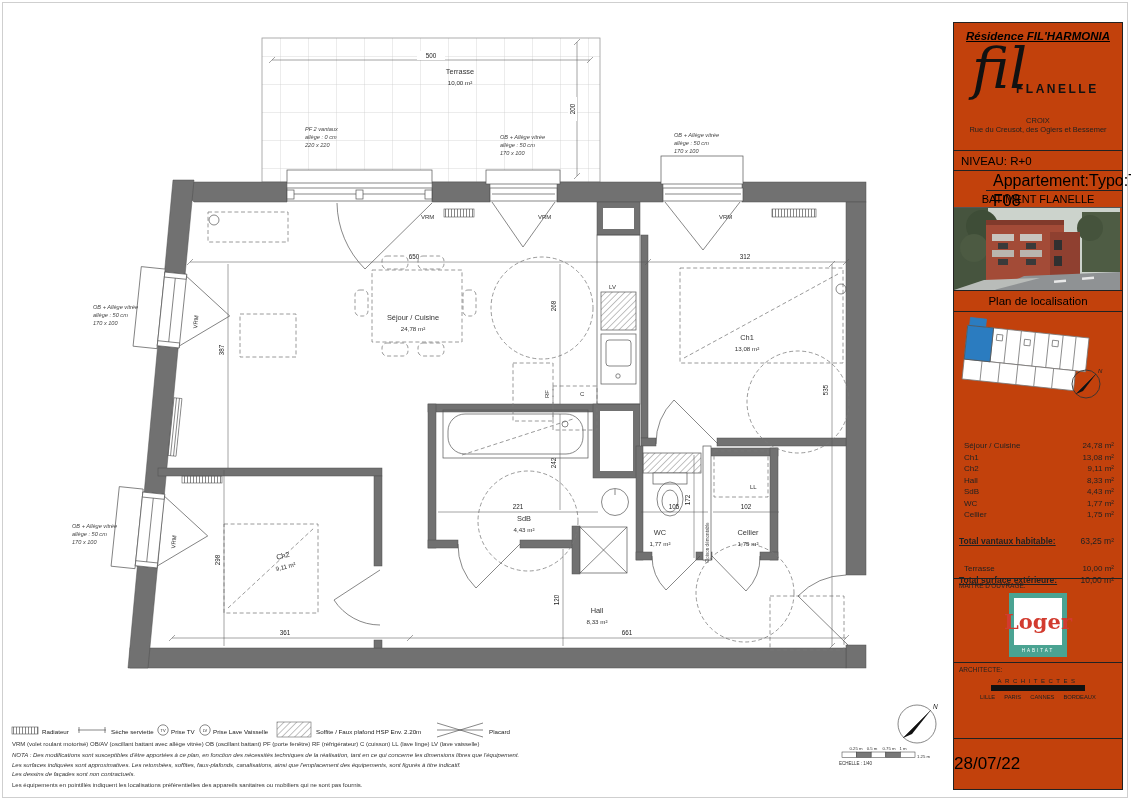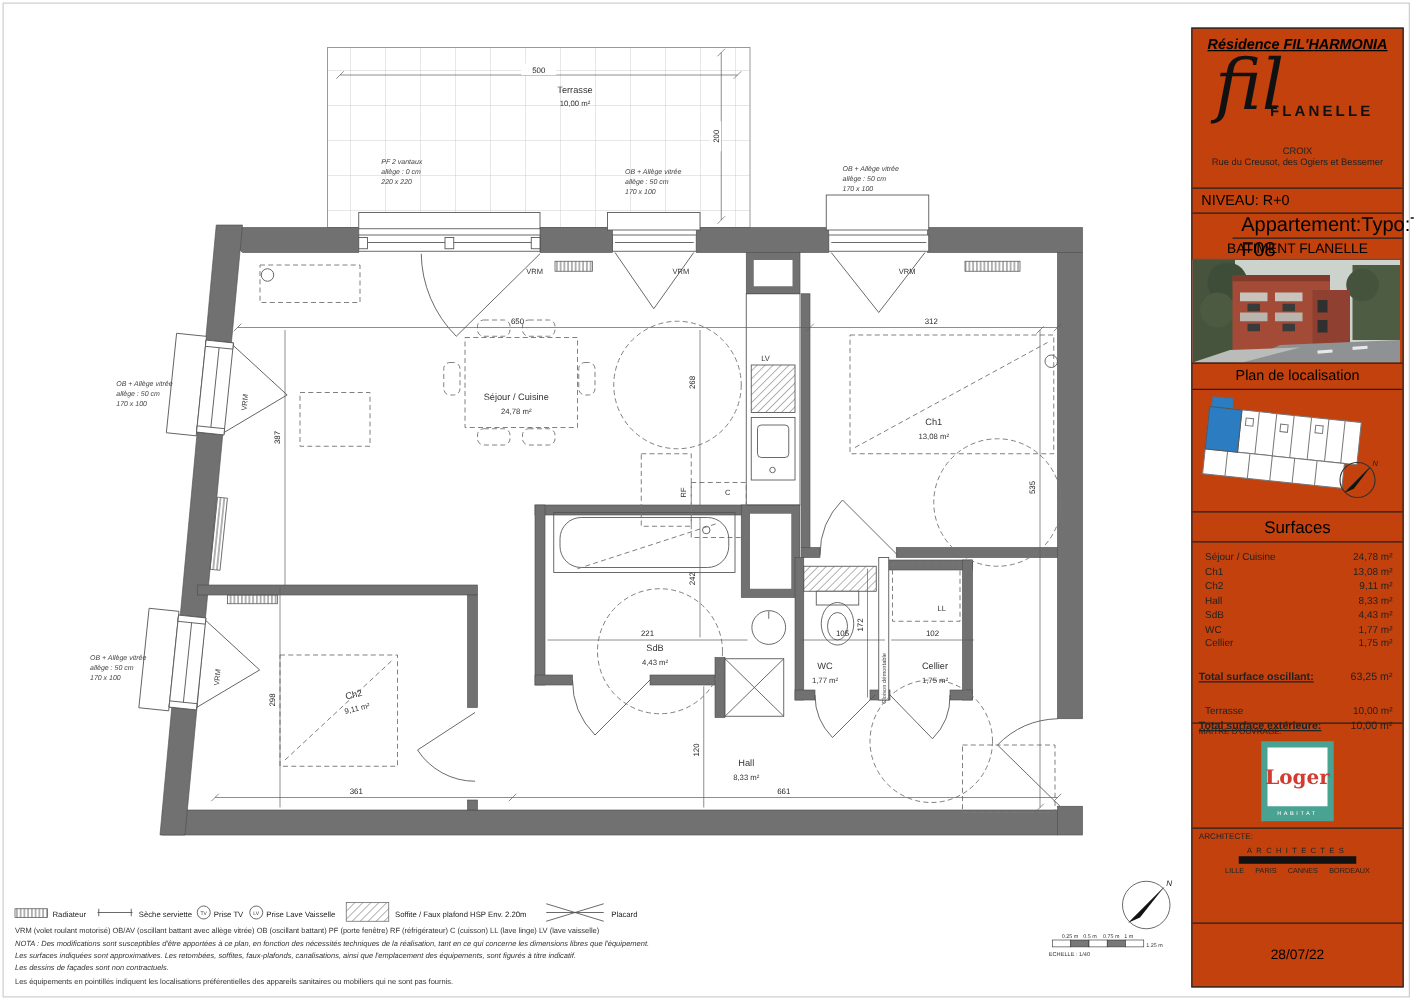--- a/index.html
+++ b/index.html
@@ -41,29 +41,29 @@
   .sec-surf{top:411px;height:145px;border-bottom:1.5px solid #222;font-size:8px;color:#222;}
   .srow{display:flex;padding:0 8px 0 10px;height:11.5px;line-height:11.5px;}
   .srow .v{margin-left:auto;}
   .stot{display:flex;padding:0 8px 0 5px;line-height:12px;font-size:8.5px;}
   .stot .lab{font-weight:bold;text-decoration:underline;}
   .stot .v{margin-left:auto;font-weight:normal;}
   .sec-maitre{top:556px;height:84px;border-bottom:1px solid #222;}
   .tinylab{font-size:6.5px;color:#222;padding:3px 0 0 5px;text-align:left;}
   .loger{width:58px;height:64px;background:#4aa392;margin:4px auto 0;padding:5px 5px 0 5px;box-sizing:border-box;display:flex;flex-direction:column;}
   .loger-in{background:#fff;flex:1;display:flex;align-items:center;justify-content:center;
-    font-family:"DejaVu Serif",serif;font-weight:bold;font-size:16px;color:#d23b2f;text-align:right;}
+    font-family:"DejaVu Serif",serif;font-weight:bold;font-size:21px;color:#d23b2f;text-align:right;}
   .loger-hab{height:12px;color:#fff;font-size:4.5px;letter-spacing:2px;text-align:center;line-height:12px;}
   .sec-archlab{top:640px;height:14px;border-bottom:none;}
   .sec-maes{top:654px;height:62px;border-bottom:1px solid #222;text-align:center;}
   .maes-name{font-size:26px;letter-spacing:3px;color:#141414;margin-top:3px;line-height:26px;}
   .maes-sub{font-size:6px;letter-spacing:3.5px;color:#222;margin-top:1px;}
   .maes-bar{width:94px;height:6px;background:#111;margin:1px auto 3px;}
   .maes-cities{display:flex;justify-content:center;gap:9px;font-size:5.8px;color:#222;}
-  .sec-date{top:716px;height:50px;font-size:11px;line-height:50px;text-align:center;}
+  .sec-date{top:716px;height:50px;font-size:17px;line-height:50px;text-align:left;}
 </style>
 </head>
 <body>
 
 <div class="page">
 <div class="page-frame"></div>
 
 <svg width="952" height="800" viewBox="0 0 952 800" style="position:absolute;left:0;top:0;">
   <defs>
     <pattern id="tile" width="28" height="28" patternUnits="userSpaceOnUse">
@@ -465,21 +465,20 @@
         <rect x="12" y="14" width="26" height="34" fill="#2b7cc0" stroke="#555"></rect>
       </g>
       <g>
         <circle cx="132" cy="72" r="14" fill="none" stroke="#333" stroke-width="0.9"></circle>
         <line x1="122" y1="82" x2="142" y2="62" stroke="#333" stroke-width="0.9"></line>
         <polygon points="142,62 122,82 129,79" fill="#111"></polygon>
         <text x="144" y="61" style="font-size:6px;font-style:italic;fill:#222">N</text>
       </g>
     </svg>
   </div>
-  <div class="sec sec-surftitle">Surfaces</div>
   <div class="sec sec-surf">
     <div style="height:6px"></div>
     <div class="srow">
           <span>Séjour / Cuisine</span>
           <span class="v">24,78 m²</span>
         </div>
     <div class="srow">
           <span>Ch1</span>
           <span class="v">13,08 m²</span>
         </div>
@@ -497,21 +496,21 @@
         </div>
     <div class="srow">
           <span>WC</span>
           <span class="v">1,77 m²</span>
         </div>
     <div class="srow">
           <span>Cellier</span>
           <span class="v">1,75 m²</span>
         </div>
     <div class="stot" style="margin-top:14px">
-      <span class="lab">Total surface oscillant:</span>
+      <span class="lab">Total vantaux habitable:</span>
       <span class="v">63,25 m²</span>
     </div>
     <div class="srow" style="margin-top:16px">
       <span>Terrasse</span>
       <span class="v">10,00 m²</span>
     </div>
     <div class="stot">
       <span class="lab">Total surface extérieure:</span>
       <span class="v">10,00 m²</span>
     </div>

